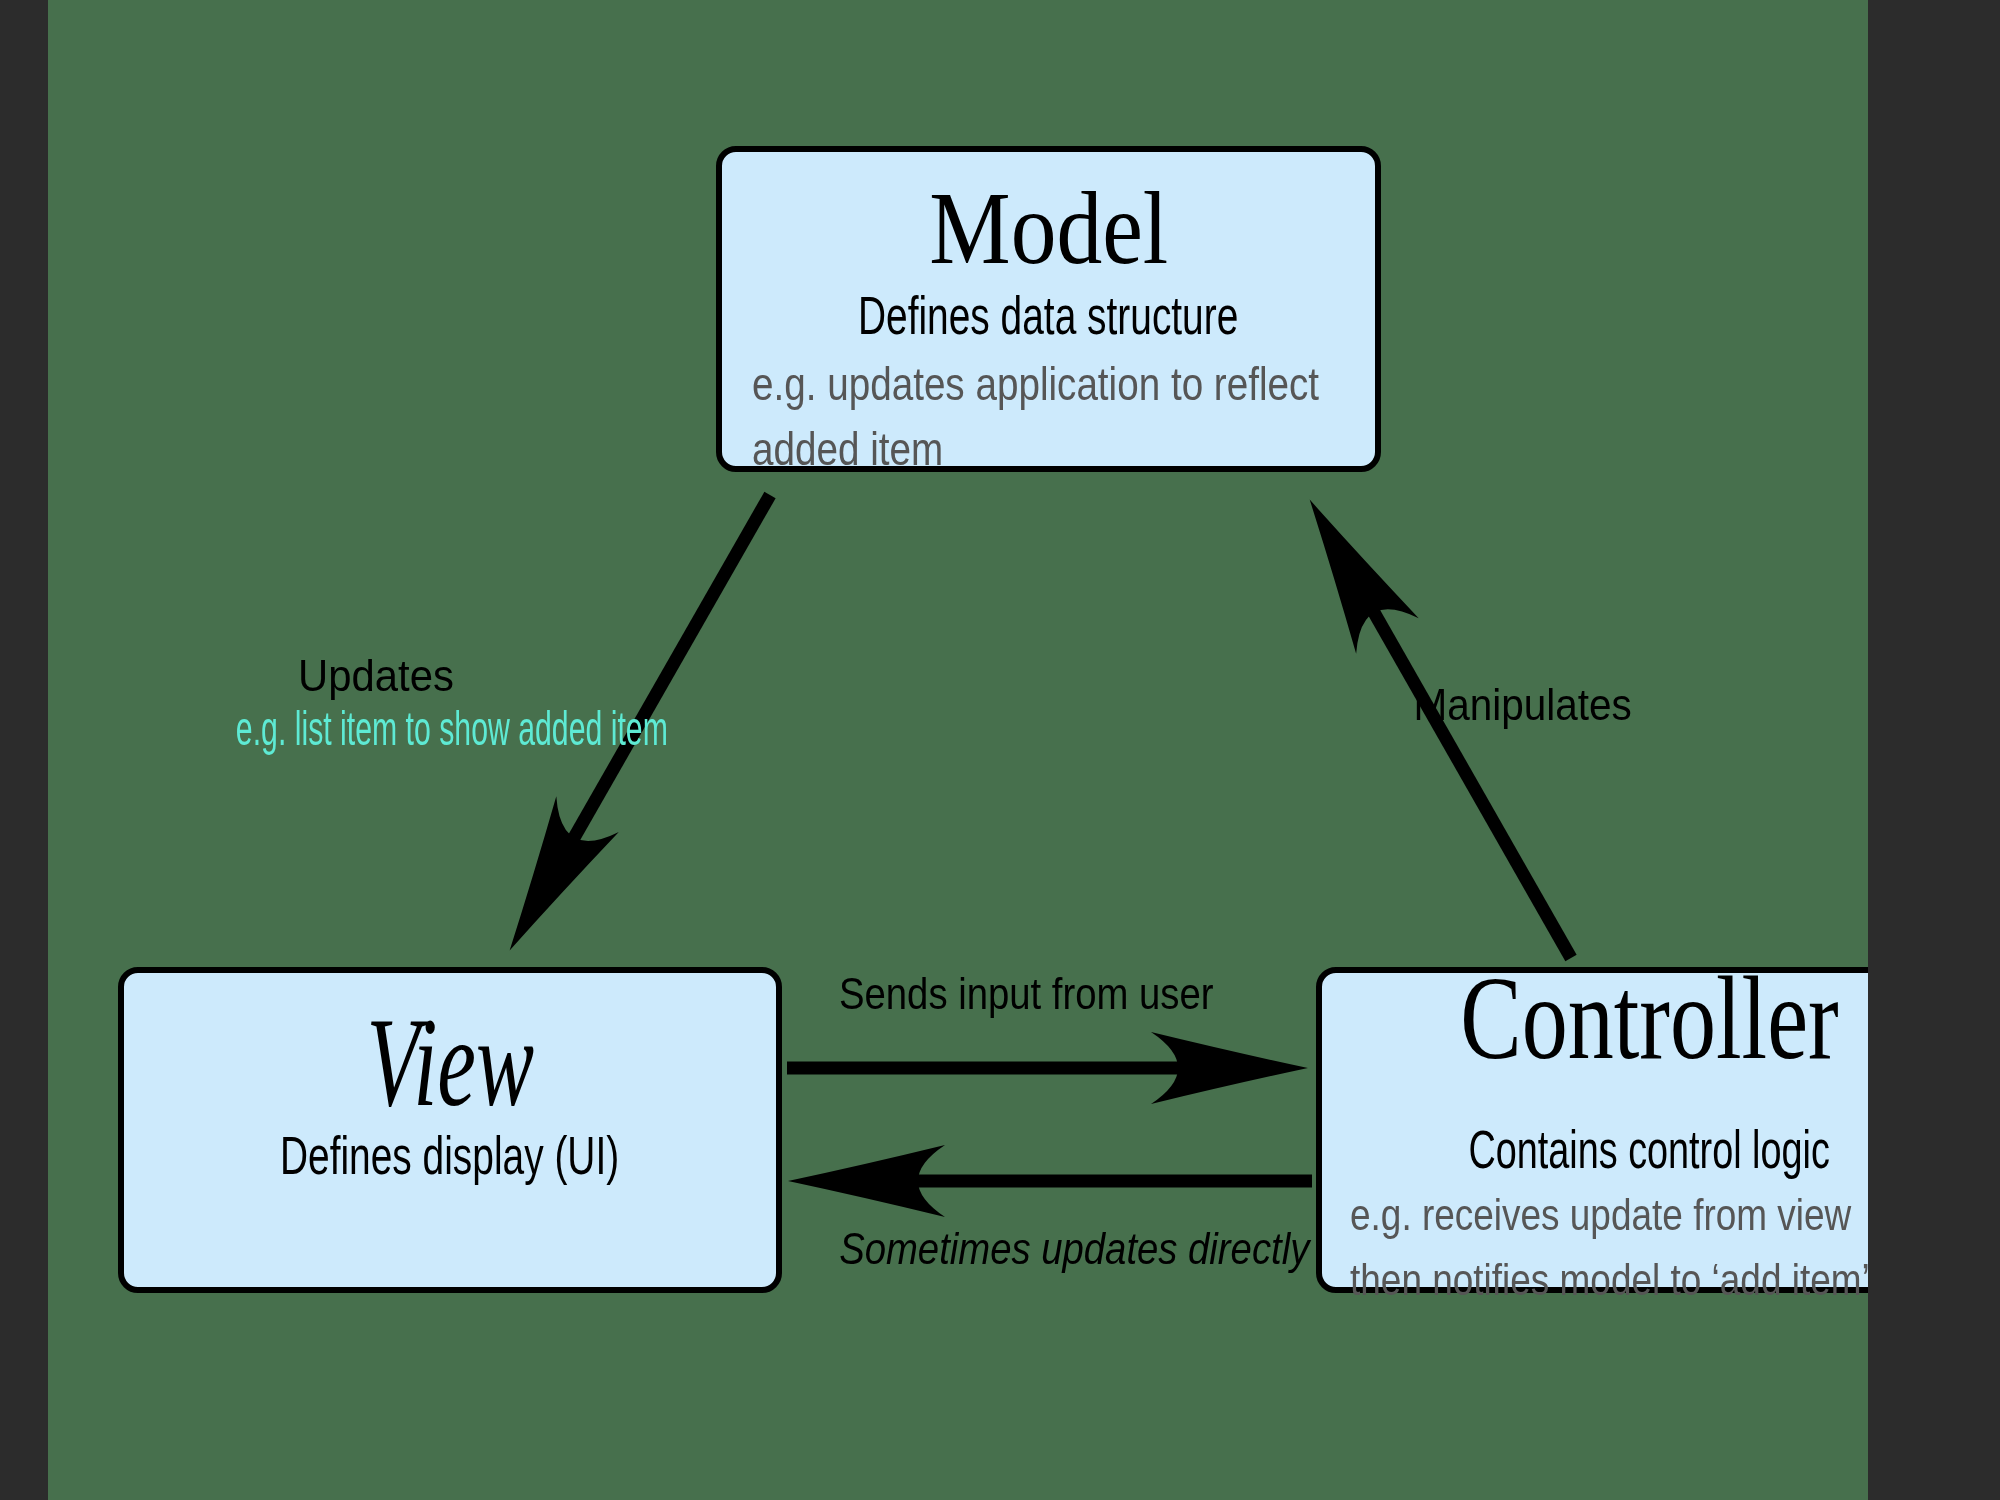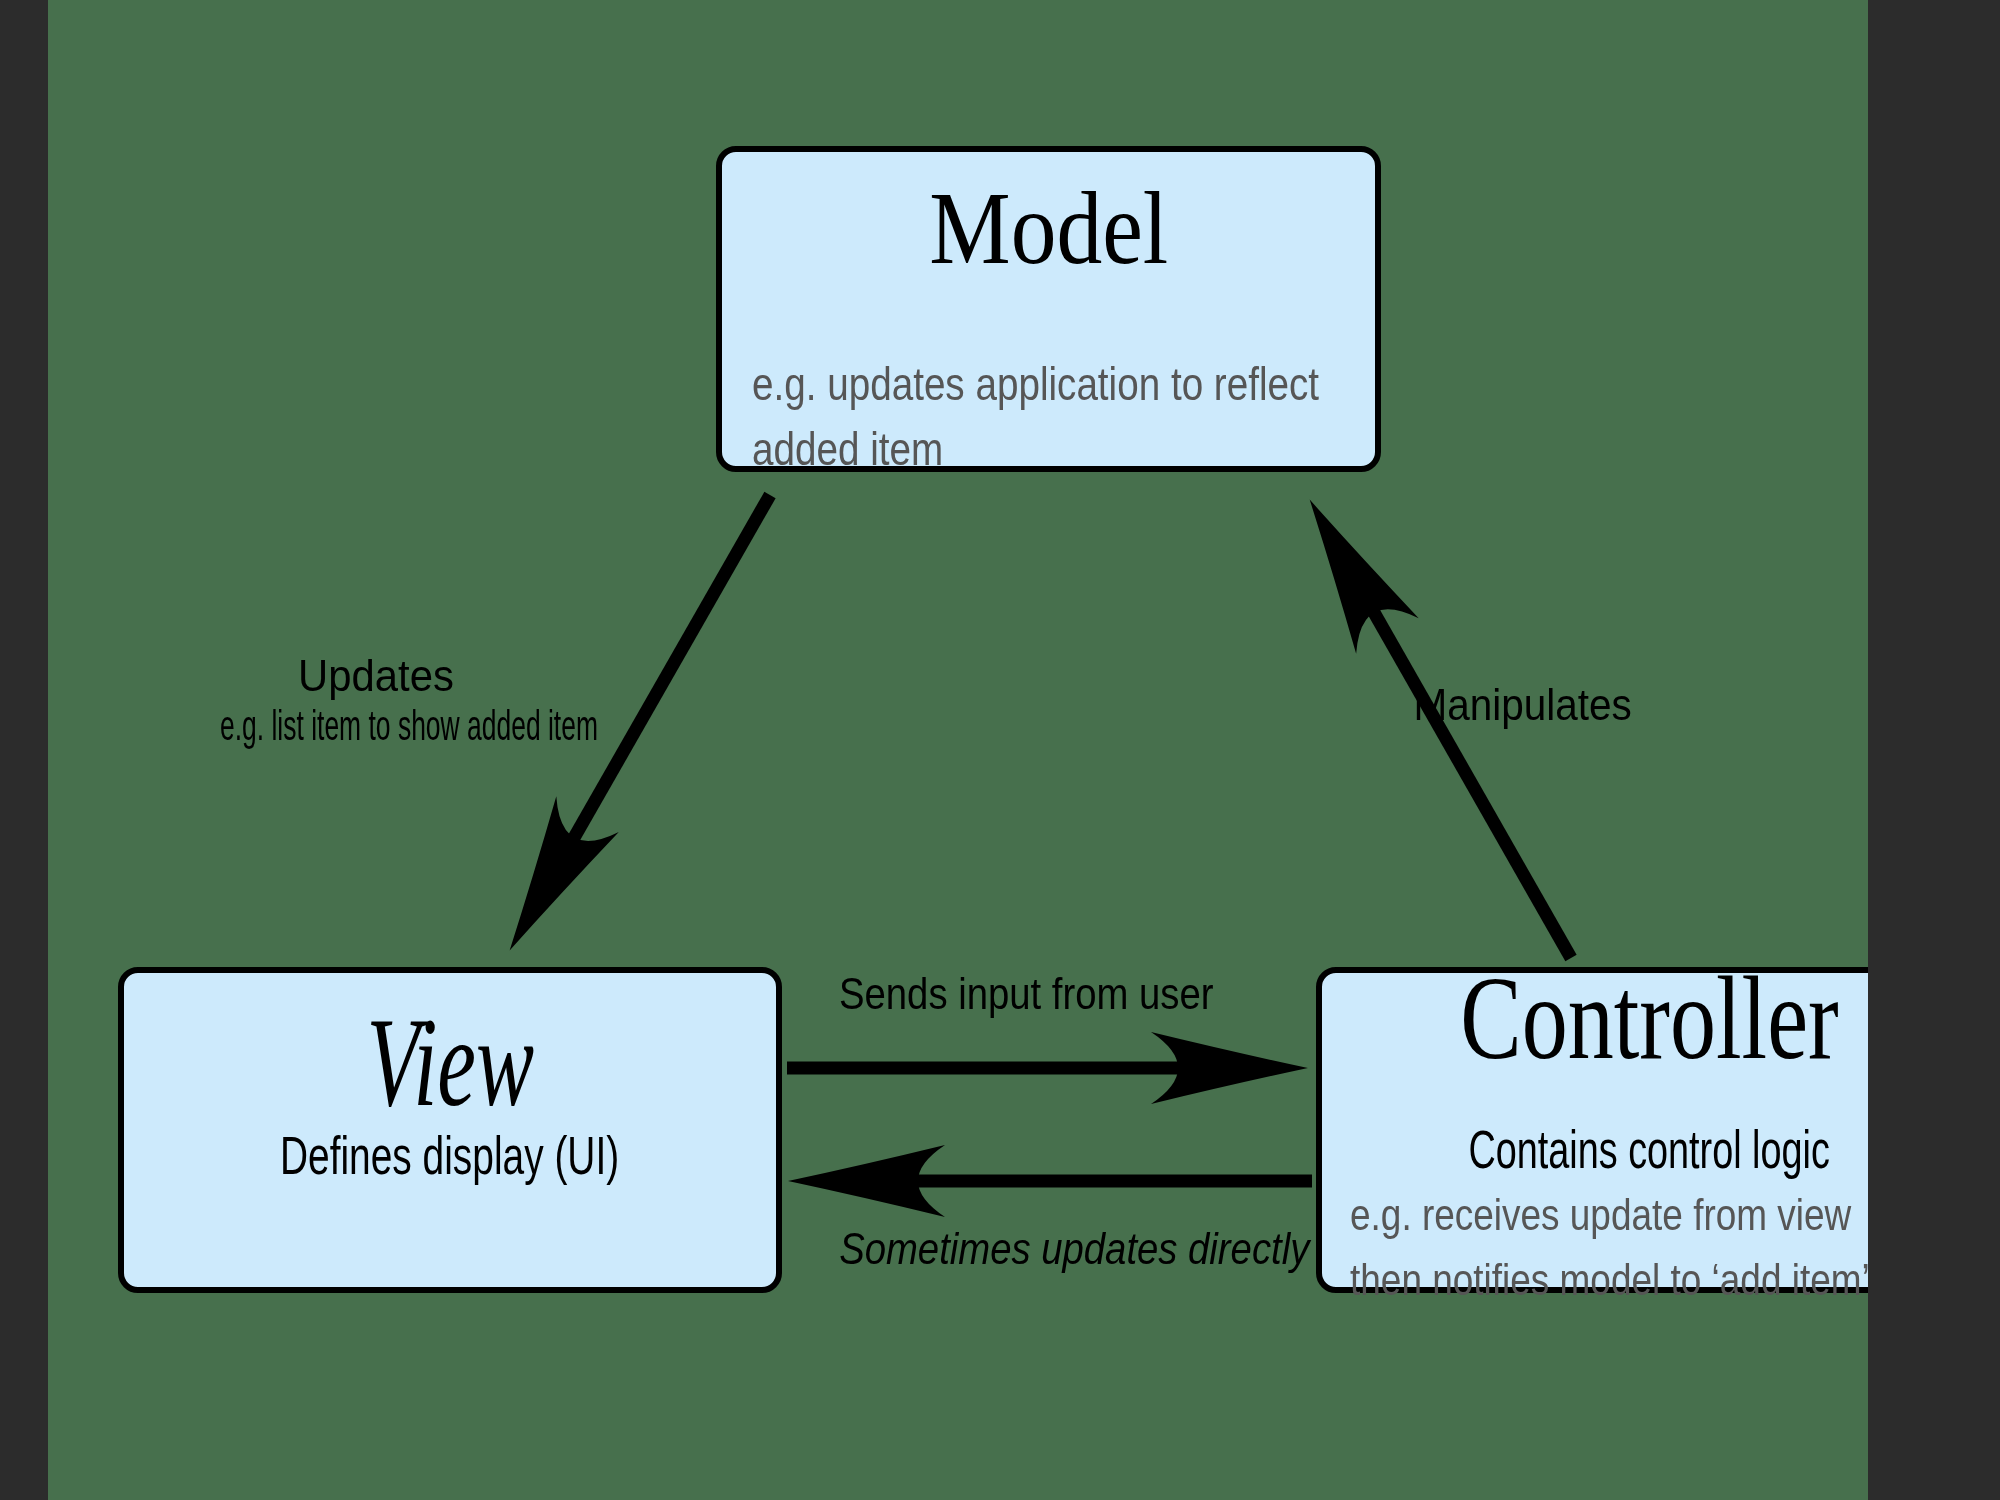--- a/index.html
+++ b/index.html
@@ -48,21 +48,21 @@
   .e-model      { left:704px;  top:352px; }
   .e-model span.wrap      { transform:scaleX(.84); transform-origin:left top; }
   .e-view       { left:70px;   top:1198px; width:664px; font-size:46px; }
   .e-view span.wrap       { transform:scaleX(.80); transform-origin:center top; }
   .e-controller { left:1302px; top:1182px; font-size:44px; line-height:1.48; }
   .e-controller span.wrap { transform:scaleX(.84); transform-origin:left top; }
 
   .alabel { font-size:44px; color:var(--ink,#000); }
   .l-updates    { left:178px;  top:654px;  width:300px; }
   .l-updates span    { transform:scaleX(.95); transform-origin:center; }
-  .l-updates-sub{ left:61px;   top:705px;  width:600px; font-size:42px; color:#000000; }
+  .l-updates-sub{ left:61px;   top:705px;  width:600px; font-size:48px; color:#5eead4; }
   .l-updates-sub span{ transform:scaleX(.63); transform-origin:center; }
   .l-manip      { left:1325px; top:683px;  width:300px; }
   .l-manip span      { transform:scaleX(.92); transform-origin:center; }
   .l-sends      { left:728px;  top:972px;  width:500px; }
   .l-sends span      { transform:scaleX(.87); transform-origin:center; }
   .l-sometimes  { left:756px;  top:1227px; width:500px;font-style:italic; }
   .l-sometimes span  { transform:scaleX(.87); transform-origin:center; }
 </style>
 </head>
 <body>
@@ -80,20 +80,23 @@
     <line x1="739" y1="1068" x2="1225" y2="1068" marker-end="url(#ah)"></line>
     <line x1="1264" y1="1181" x2="775" y2="1181" marker-end="url(#ah)"></line>
   </svg>
 
   <div class="node node-model"></div>
   <div class="node node-view"></div>
   <div class="node node-controller"></div>
 
   <div class="txt center title t-model">
     <span>Model</span>
+  </div>
+  <div class="txt center subtitle s-model">
+    <span>Defines data structure</span>
   </div>
   <div class="txt example e-model">
     <span class="wrap">
       <span class="eline">e.g. updates application to reflect</span>
       <span class="eline">added item</span>
     </span>
   </div>
 
   <div class="txt center title t-view">
     <span>View</span>

